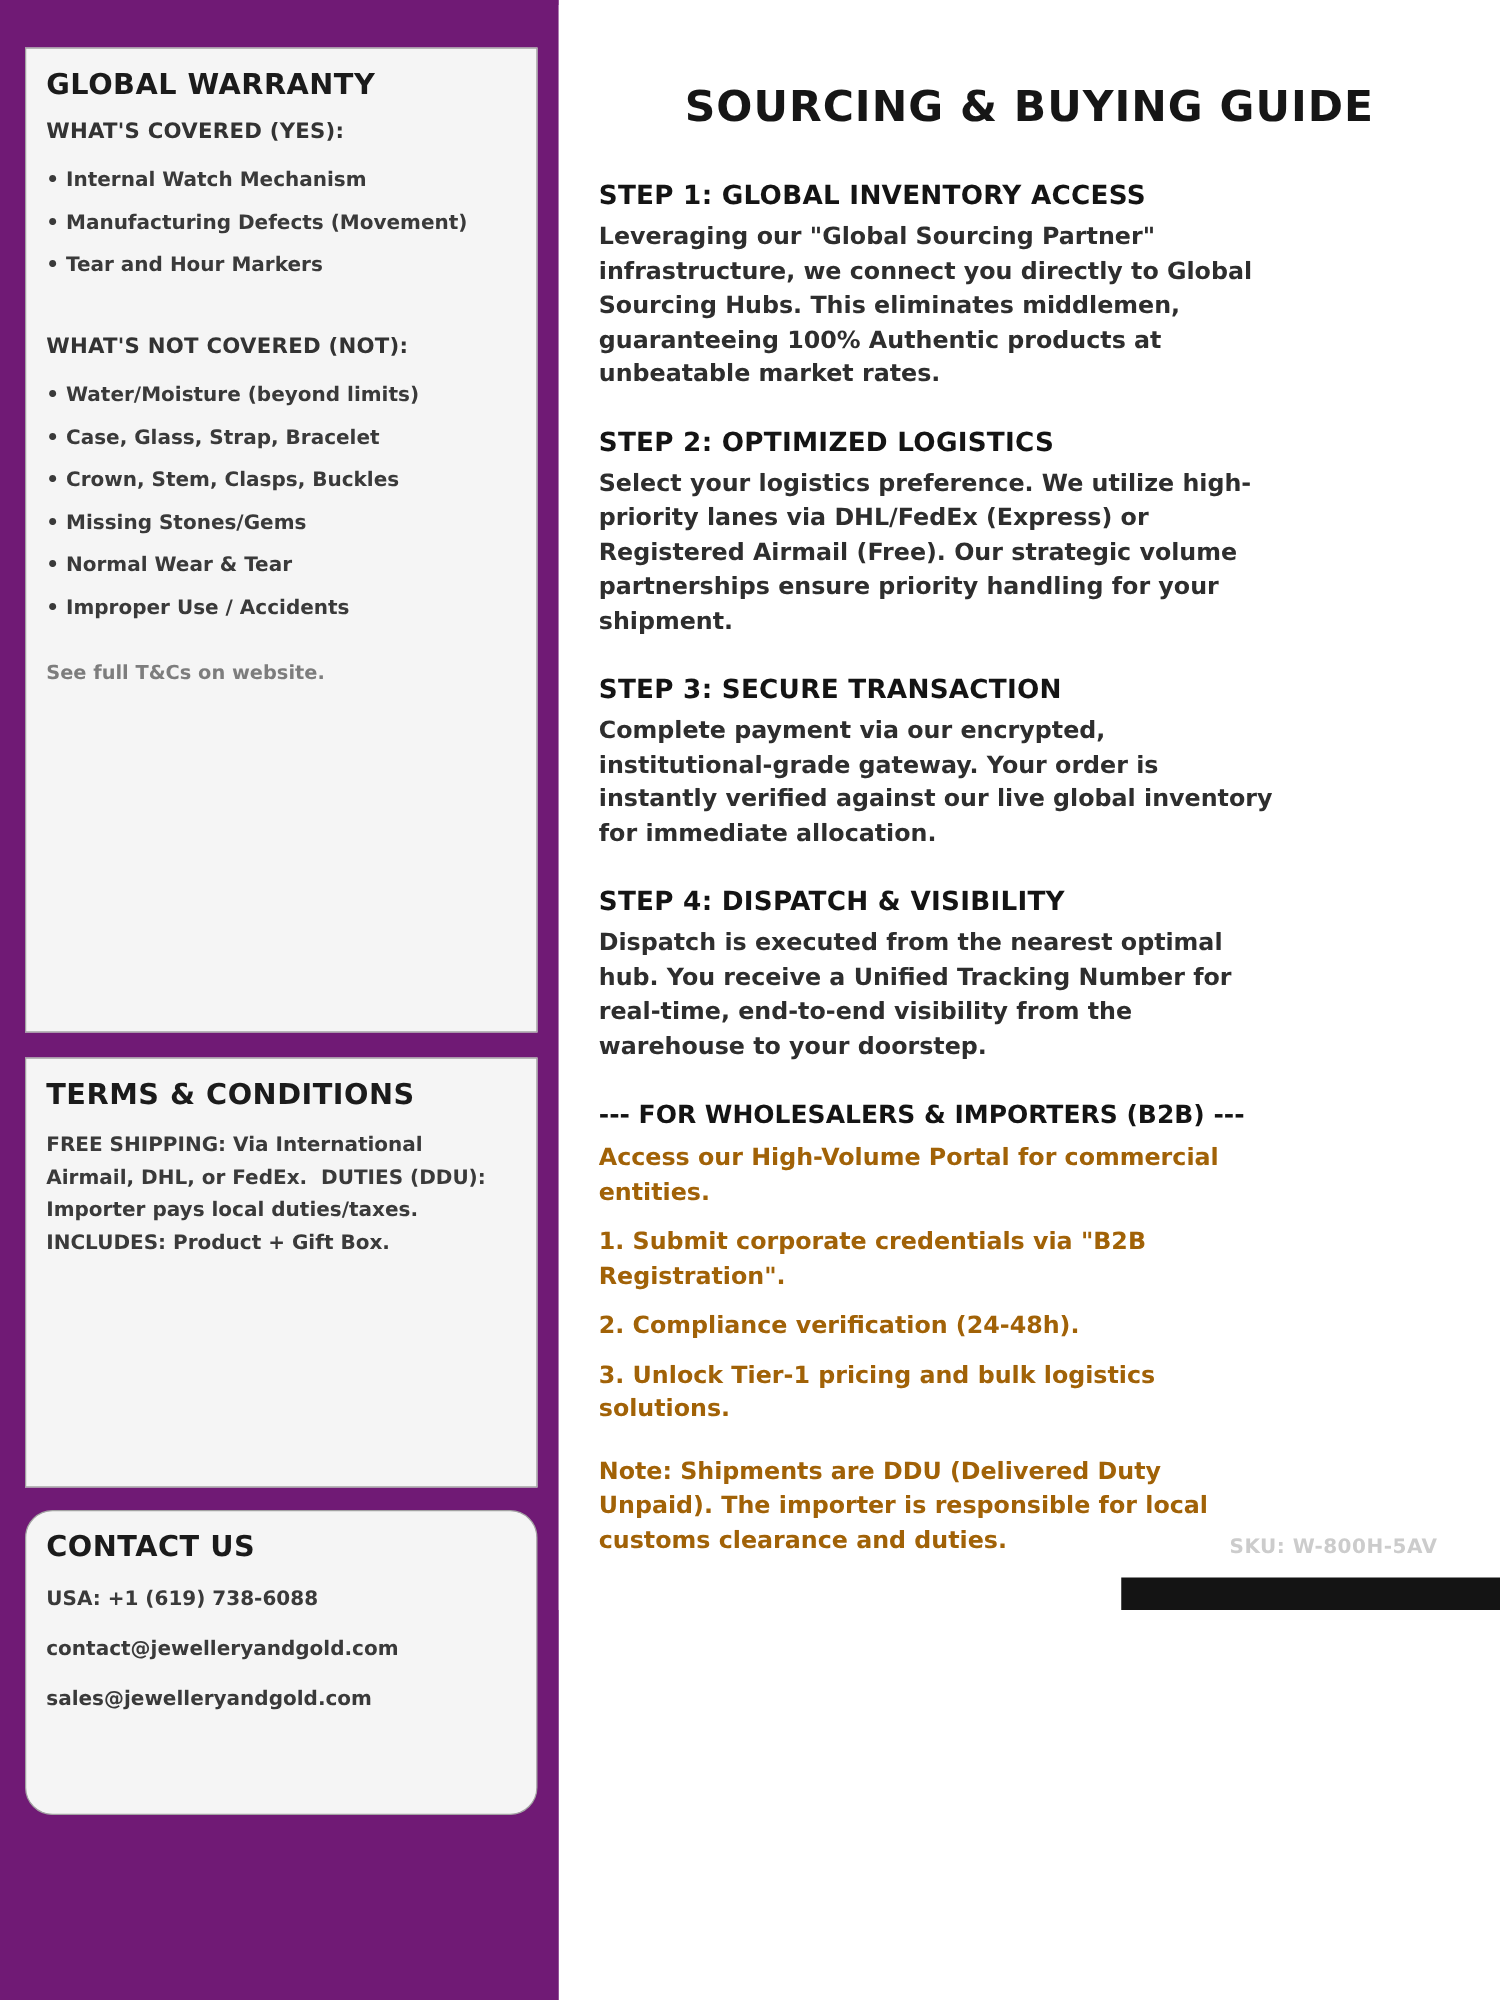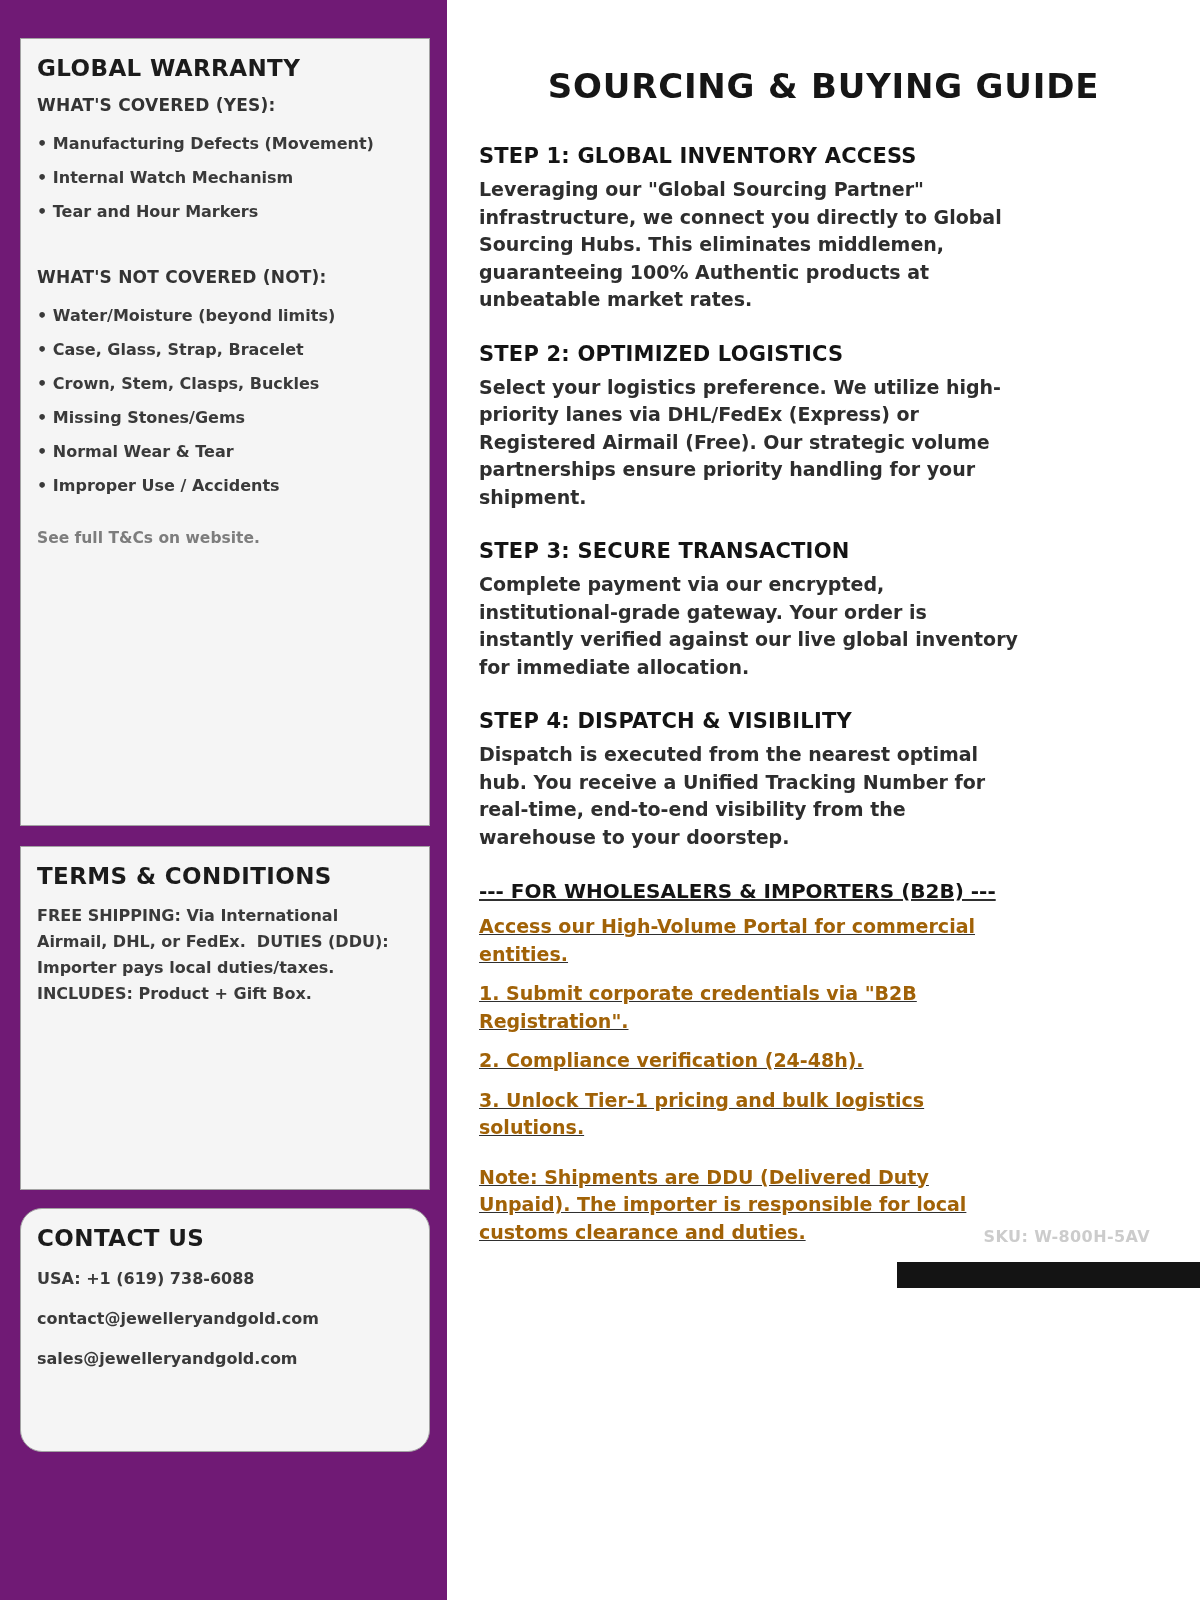--- a/index.html
+++ b/index.html
@@ -70,21 +70,21 @@
   .step { margin-top:28px; }
   .step:first-child { margin-top:38px; }
   .step-heading {
     font-size:21px; font-weight:bold; color:#141414;
     letter-spacing:0.2px; margin-bottom:8px;
   }
   .step-body {
     font-size:19px; font-weight:600; color:#2e2e2e;
     line-height:27.5px; width:545px;
   }
-  .b2b { margin-top:28px;text-decoration:underline; }
+  .b2b { margin-top:28px; }
   .b2b-heading {
     font-size:20px; font-weight:bold; color:#141414;
     margin-bottom:10px;
   }
   .b2b-intro, .b2b-item, .b2b-note {
     font-size:19px; font-weight:600; color:#a16207;
     line-height:27.5px; width:545px;
   }
   .b2b-item { margin-top:12px; }
   .b2b-note { margin-top:22px; width:500px; }
@@ -102,22 +102,22 @@
 </head>
 <body>
 
 <div class="sidebar">
 
   <div class="panel panel-warranty">
     <div class="panel-title">GLOBAL WARRANTY</div>
 
     <div class="sub-heading">WHAT'S COVERED (YES):</div>
     <ul class="bullet-list">
+      <li>Internal Watch Mechanism</li>
       <li>Manufacturing Defects (Movement)</li>
-      <li>Internal Watch Mechanism</li>
       <li>Tear and Hour Markers</li>
     </ul>
 
     <div class="sub-heading gap-top">WHAT'S NOT COVERED (NOT):</div>
     <ul class="bullet-list">
       <li>Water/Moisture (beyond limits)</li>
       <li>Case, Glass, Strap, Bracelet</li>
       <li>Crown, Stem, Clasps, Buckles</li>
       <li>Missing Stones/Gems</li>
       <li>Normal Wear &amp; Tear</li>

